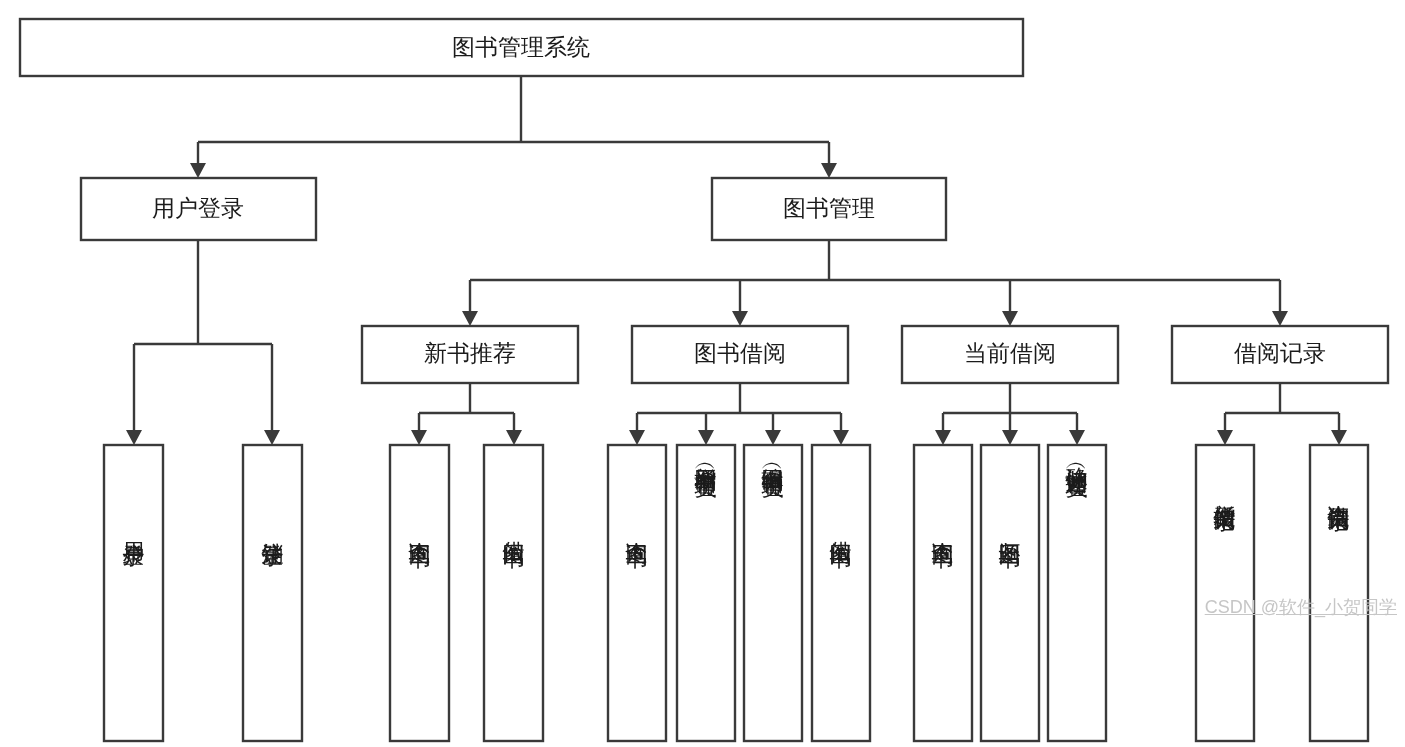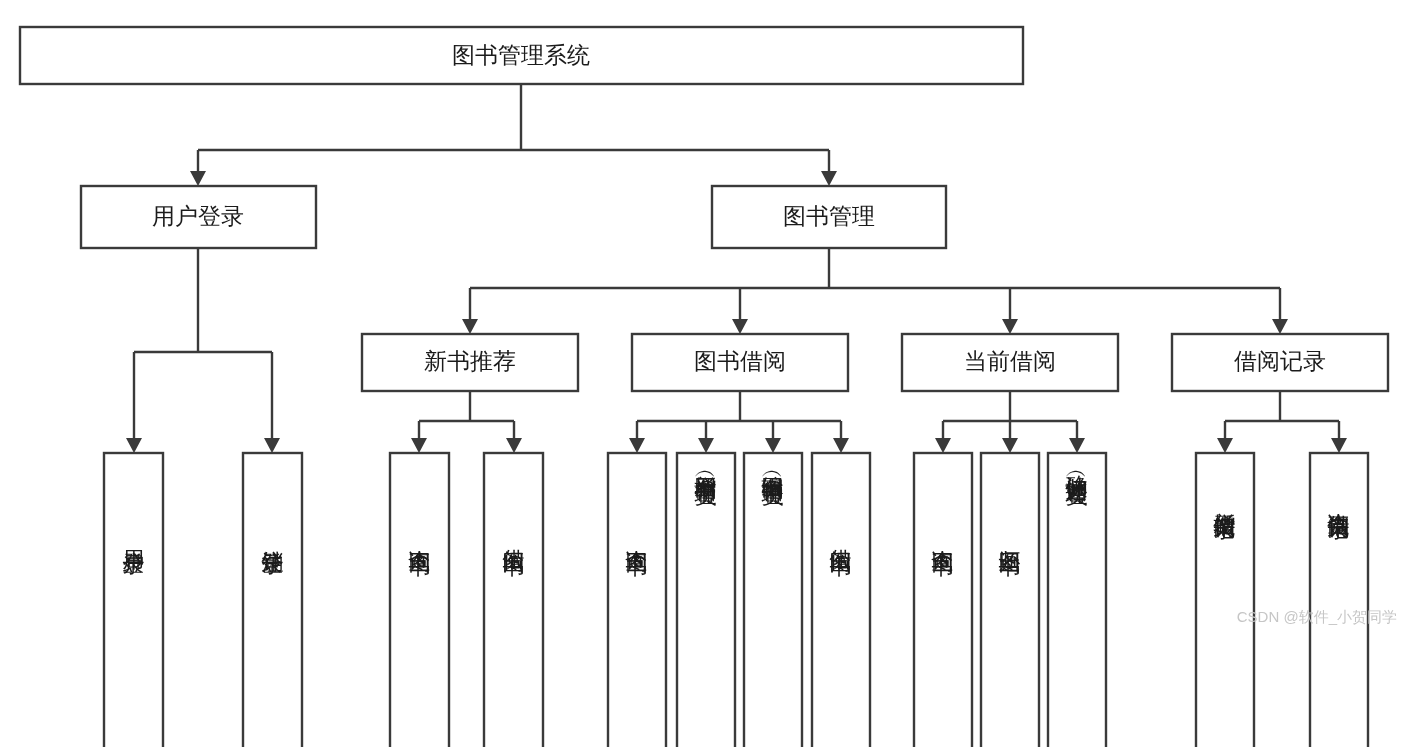--- a/index.html
+++ b/index.html
@@ -9,21 +9,21 @@
   }
   body {
     width: 1405px;
     height: 747px;
     font-family: "Liberation Sans", sans-serif;
     overflow: hidden;
     position: relative;
   }
   #diagram-root {
     position: absolute;
-    left: 0; top: 16px;
+    left: 0; top: 8px;
     width: 1405px;
     height: 615px;
   }
   svg.diagram {
     display: block;
     width: 1405px;
     height: 747px;
   }
   .node-rect {
     fill: #ffffff;
@@ -52,24 +52,25 @@
   }
   .arrow-head {
     fill: #3a3a3a;
     stroke: none;
   }
   .watermark {
     position: absolute;
     right: 8px;
     bottom: 4px;
     font-family: "Liberation Sans", sans-serif;
-    font-size: 15px;
+    font-size: 18px;
     color: #c6c6c6;
     white-space: nowrap;
     user-select: none;
+    text-decoration: underline;
   }
 </style>
 </head>
 <body>
 
 <div id="diagram-root">
   <svg class="diagram" viewBox="0 0 1405 747" xmlns="http://www.w3.org/2000/svg">
 
     <g>
 

